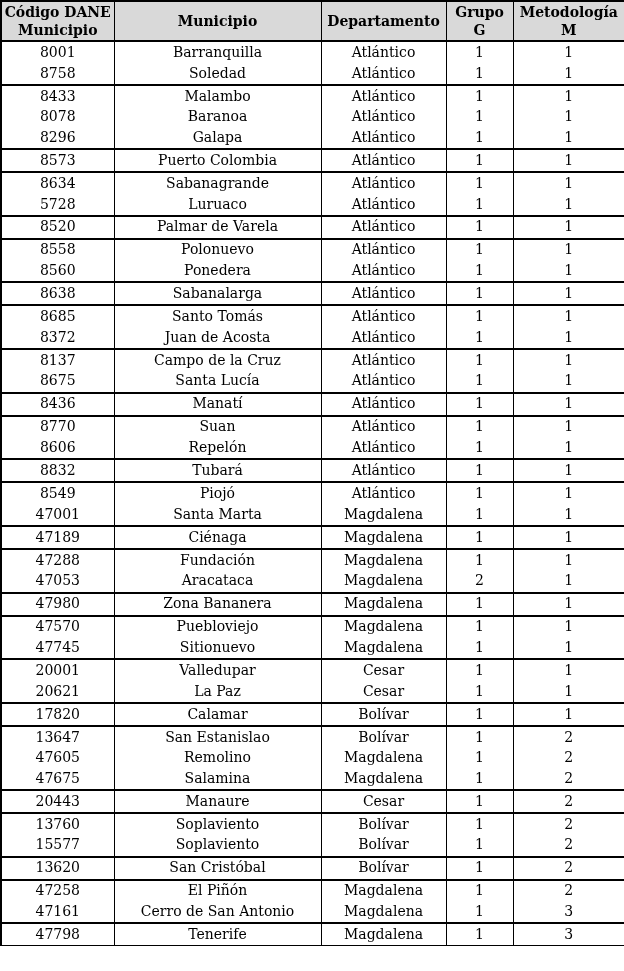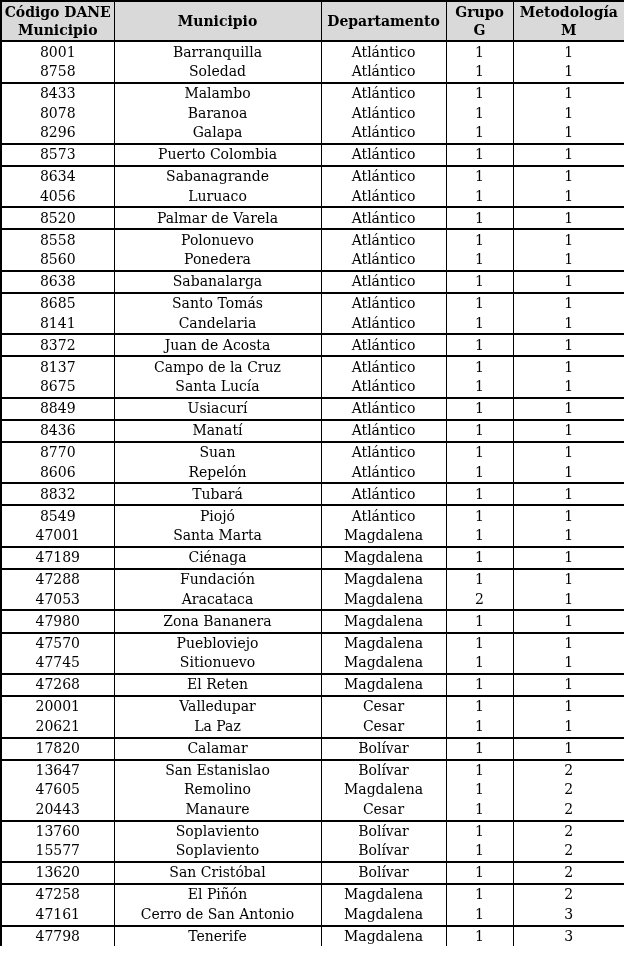--- a/index.html
+++ b/index.html
@@ -131,21 +131,21 @@
           <td>1</td>
         </tr>
         <tr>
           <td>8634</td>
           <td>Sabanagrande</td>
           <td>Atlántico</td>
           <td>1</td>
           <td>1</td>
         </tr>
         <tr class="group-end">
-          <td>4056</td>
+          <td>5728</td>
           <td>Luruaco</td>
           <td>Atlántico</td>
           <td>1</td>
           <td>1</td>
         </tr>
         <tr class="group-end">
           <td>8520</td>
           <td>Palmar de Varela</td>
           <td>Atlántico</td>
           <td>1</td>
@@ -173,27 +173,20 @@
           <td>1</td>
         </tr>
         <tr>
           <td>8685</td>
           <td>Santo Tomás</td>
           <td>Atlántico</td>
           <td>1</td>
           <td>1</td>
         </tr>
         <tr class="group-end">
-          <td>8141</td>
-          <td>Candelaria</td>
-          <td>Atlántico</td>
-          <td>1</td>
-          <td>1</td>
-        </tr>
-        <tr class="group-end">
           <td>8372</td>
           <td>Juan de Acosta</td>
           <td>Atlántico</td>
           <td>1</td>
           <td>1</td>
         </tr>
         <tr>
           <td>8137</td>
           <td>Campo de la Cruz</td>
           <td>Atlántico</td>
@@ -201,27 +194,20 @@
           <td>1</td>
         </tr>
         <tr class="group-end">
           <td>8675</td>
           <td>Santa Lucía</td>
           <td>Atlántico</td>
           <td>1</td>
           <td>1</td>
         </tr>
         <tr class="group-end">
-          <td>8849</td>
-          <td>Usiacurí</td>
-          <td>Atlántico</td>
-          <td>1</td>
-          <td>1</td>
-        </tr>
-        <tr class="group-end">
           <td>8436</td>
           <td>Manatí</td>
           <td>Atlántico</td>
           <td>1</td>
           <td>1</td>
         </tr>
         <tr>
           <td>8770</td>
           <td>Suan</td>
           <td>Atlántico</td>
@@ -287,27 +273,20 @@
         <tr>
           <td>47570</td>
           <td>Puebloviejo</td>
           <td>Magdalena</td>
           <td>1</td>
           <td>1</td>
         </tr>
         <tr class="group-end">
           <td>47745</td>
           <td>Sitionuevo</td>
-          <td>Magdalena</td>
-          <td>1</td>
-          <td>1</td>
-        </tr>
-        <tr class="group-end">
-          <td>47268</td>
-          <td>El Reten</td>
           <td>Magdalena</td>
           <td>1</td>
           <td>1</td>
         </tr>
         <tr>
           <td>20001</td>
           <td>Valledupar</td>
           <td>Cesar</td>
           <td>1</td>
           <td>1</td>
@@ -329,20 +308,27 @@
         <tr>
           <td>13647</td>
           <td>San Estanislao</td>
           <td>Bolívar</td>
           <td>1</td>
           <td>2</td>
         </tr>
         <tr>
           <td>47605</td>
           <td>Remolino</td>
+          <td>Magdalena</td>
+          <td>1</td>
+          <td>2</td>
+        </tr>
+        <tr class="group-end">
+          <td>47675</td>
+          <td>Salamina</td>
           <td>Magdalena</td>
           <td>1</td>
           <td>2</td>
         </tr>
         <tr class="group-end">
           <td>20443</td>
           <td>Manaure</td>
           <td>Cesar</td>
           <td>1</td>
           <td>2</td>

